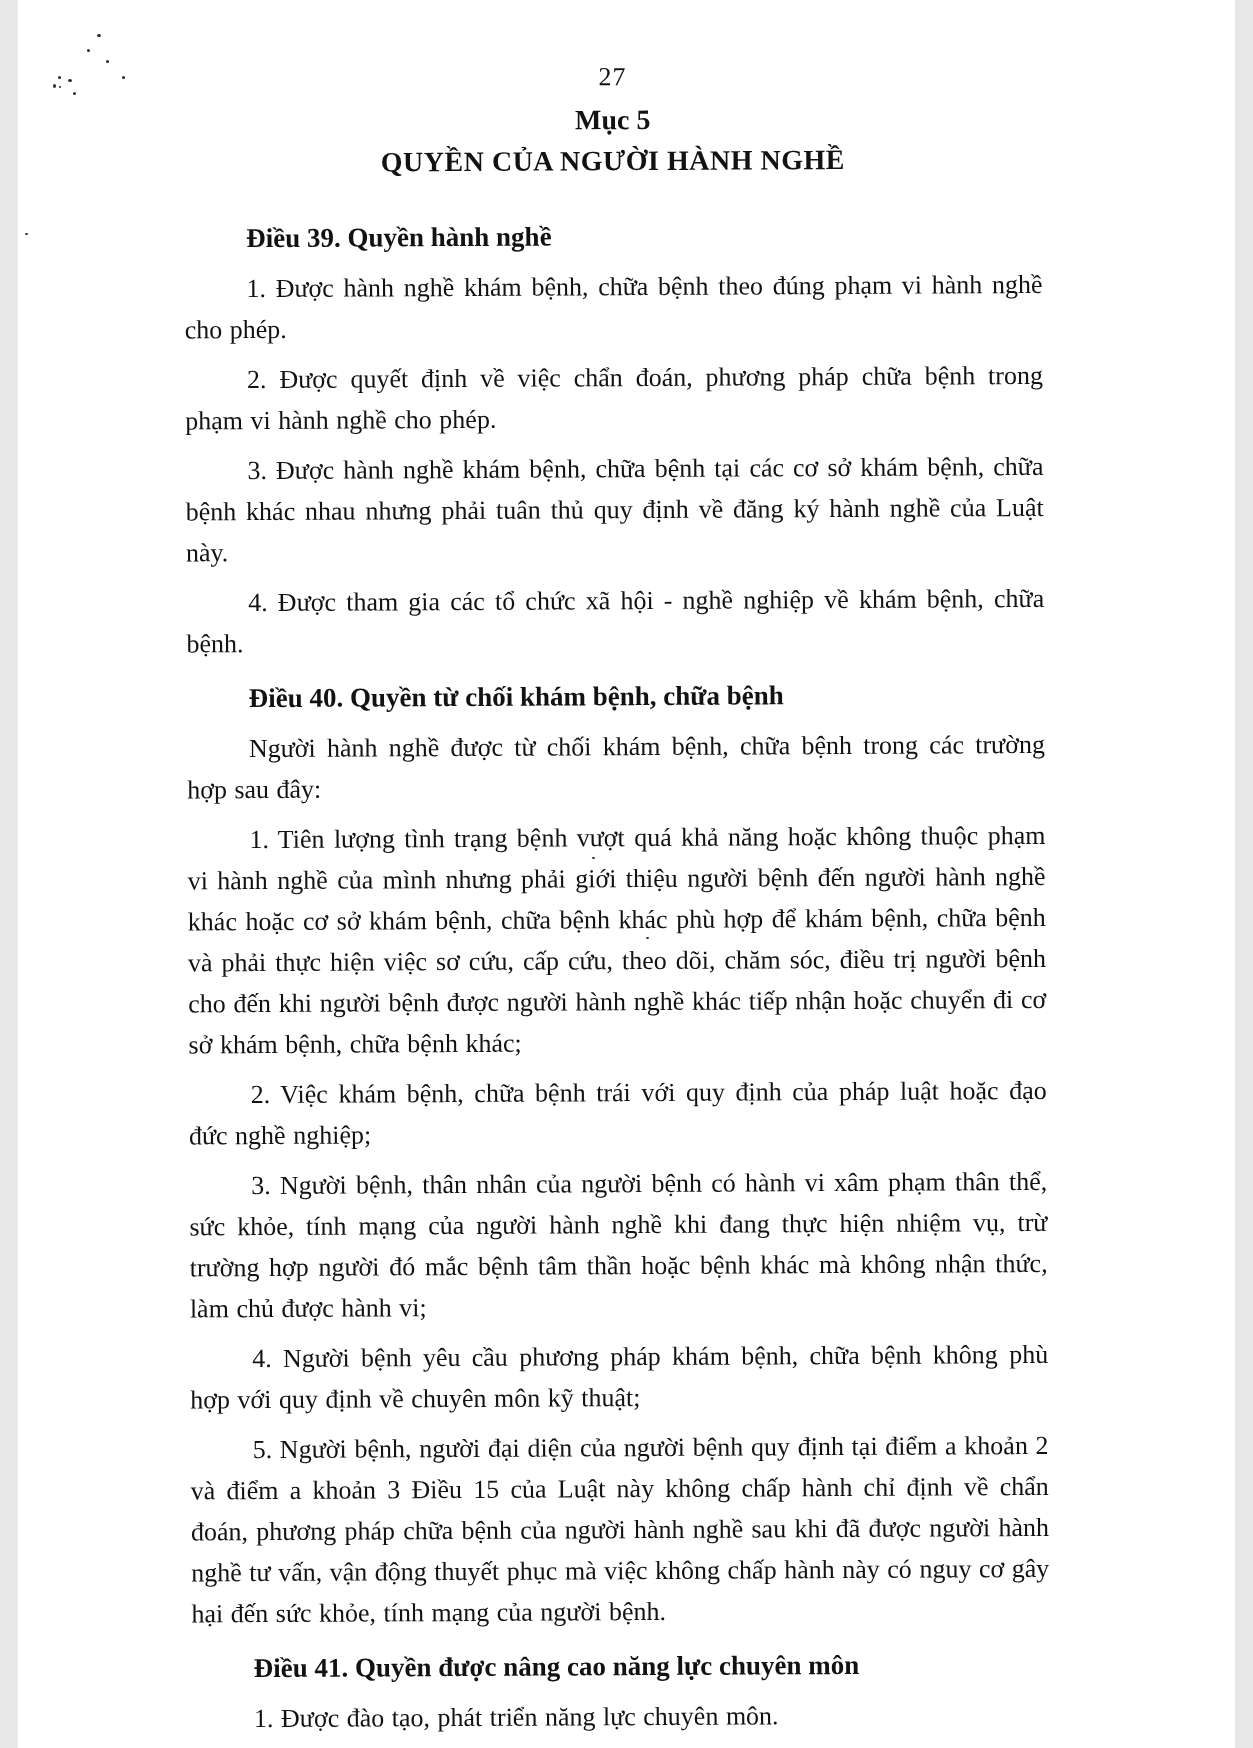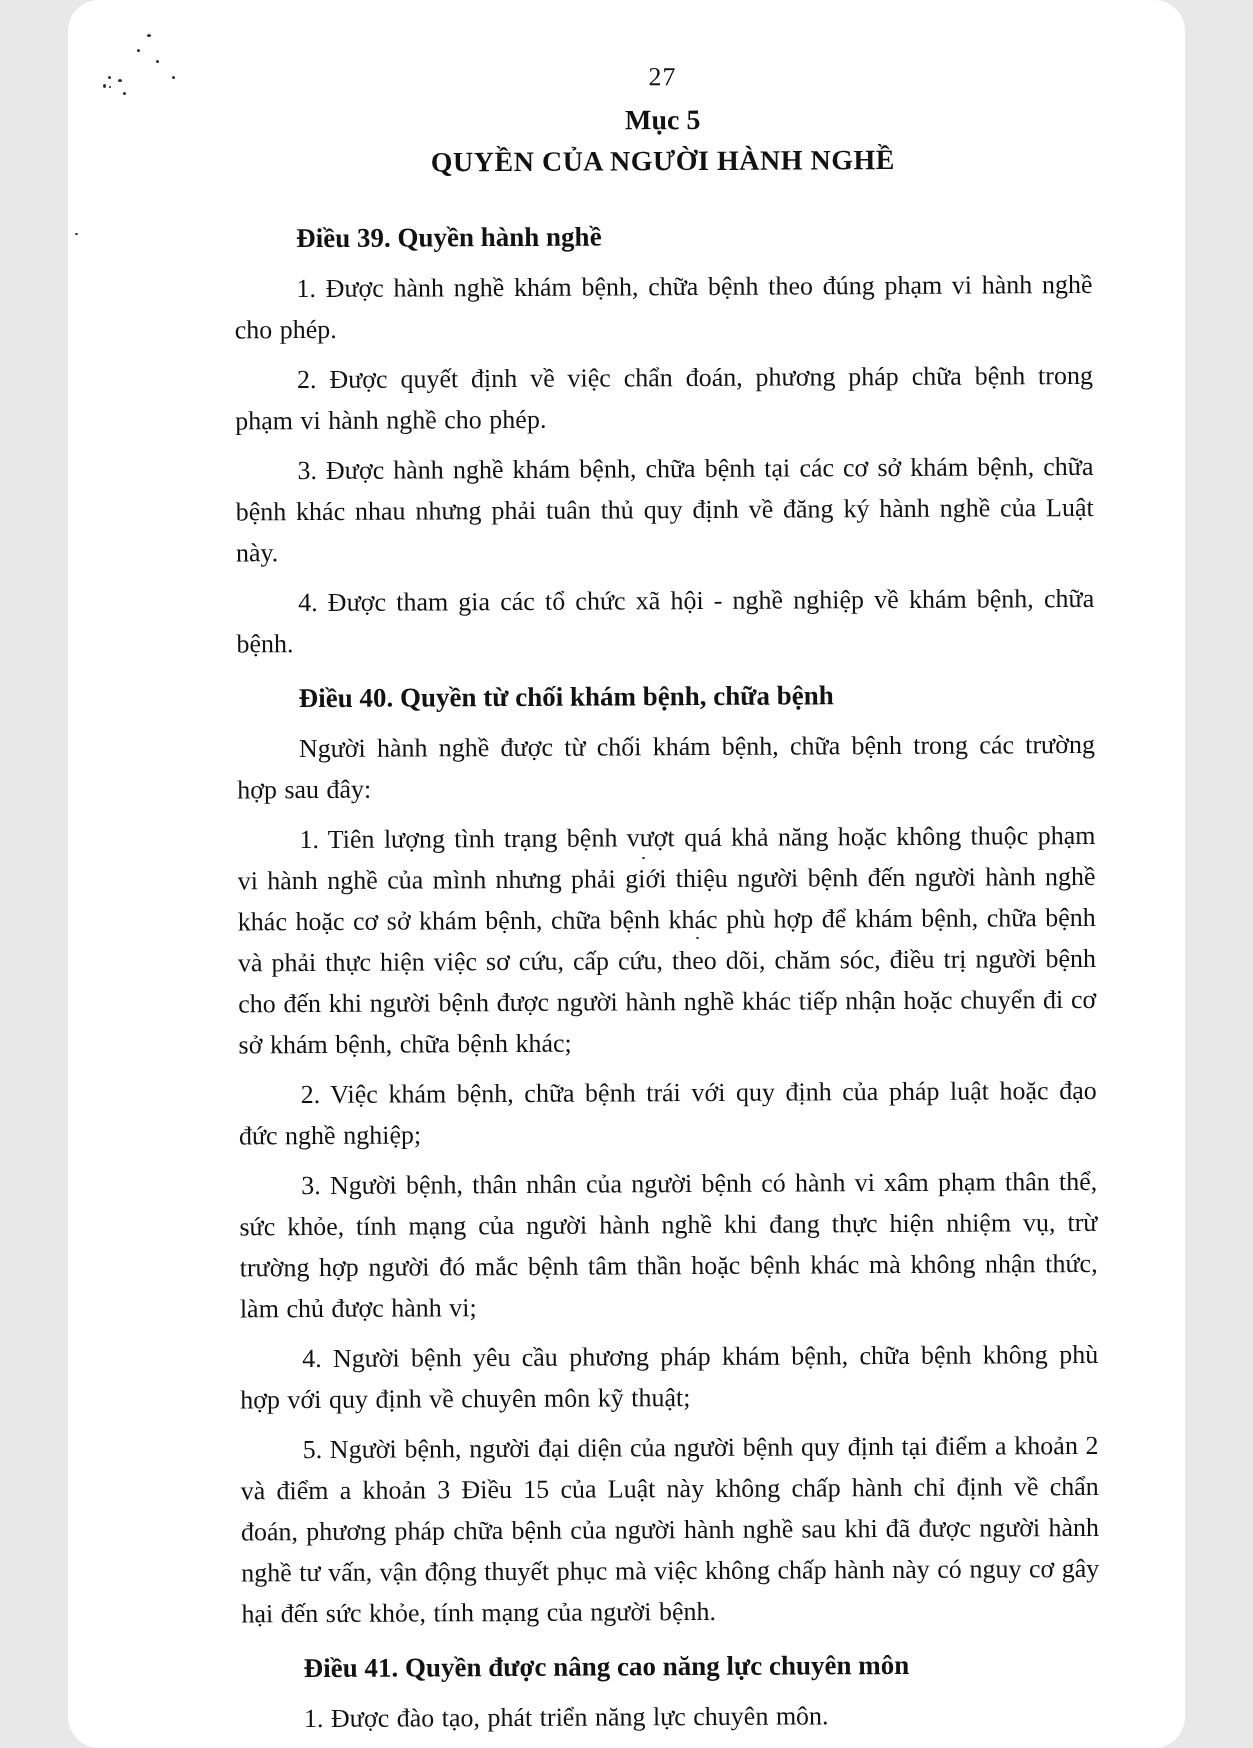--- a/index.html
+++ b/index.html
@@ -2,28 +2,27 @@
 <html lang="vi"><head>
 <meta charset="utf-8">
 <style>
   html, body {
     margin: 0;
     padding: 0;
     background: #e8e8e8;
   }
   .scan-page {
     position: relative;
-    width: 1117px;
+    width: 1217px;
     height: 1748px;
     margin: 0 auto;
     background: #ffffff;
     overflow: hidden;
     font-family: "Liberation Serif", "DejaVu Serif", serif;
     color: #121212;
-    border-radius: 31px;
   }
   .content {
     position: absolute;
     top: 0;
     left: 0;
     width: 1253px;
     box-sizing: border-box;
     padding: 56px 230px 40px 165px;
     transform: rotate(-0.3deg);
     transform-origin: 50% 0;

